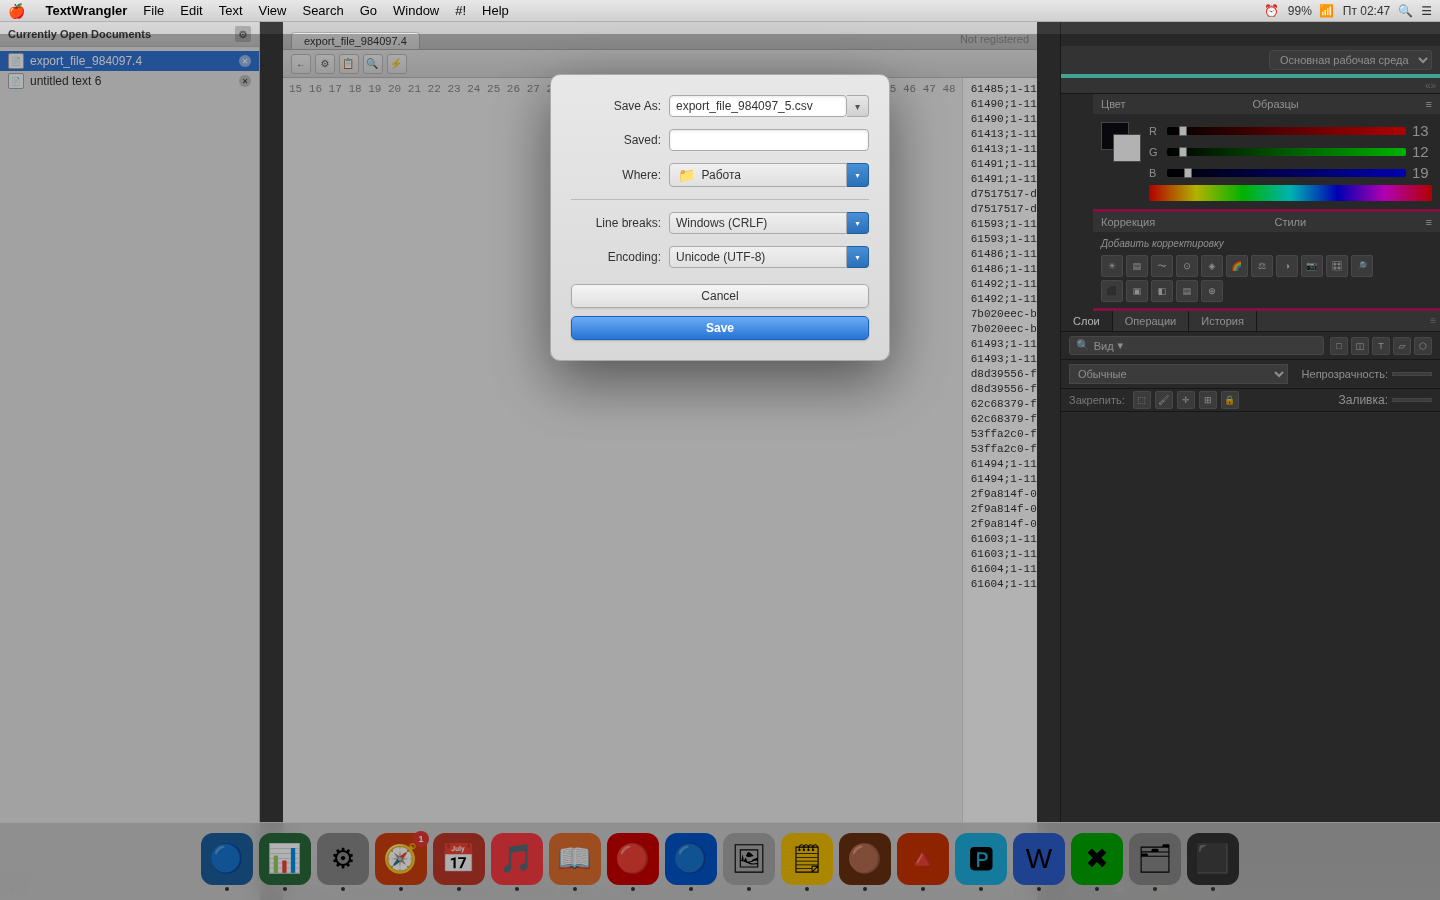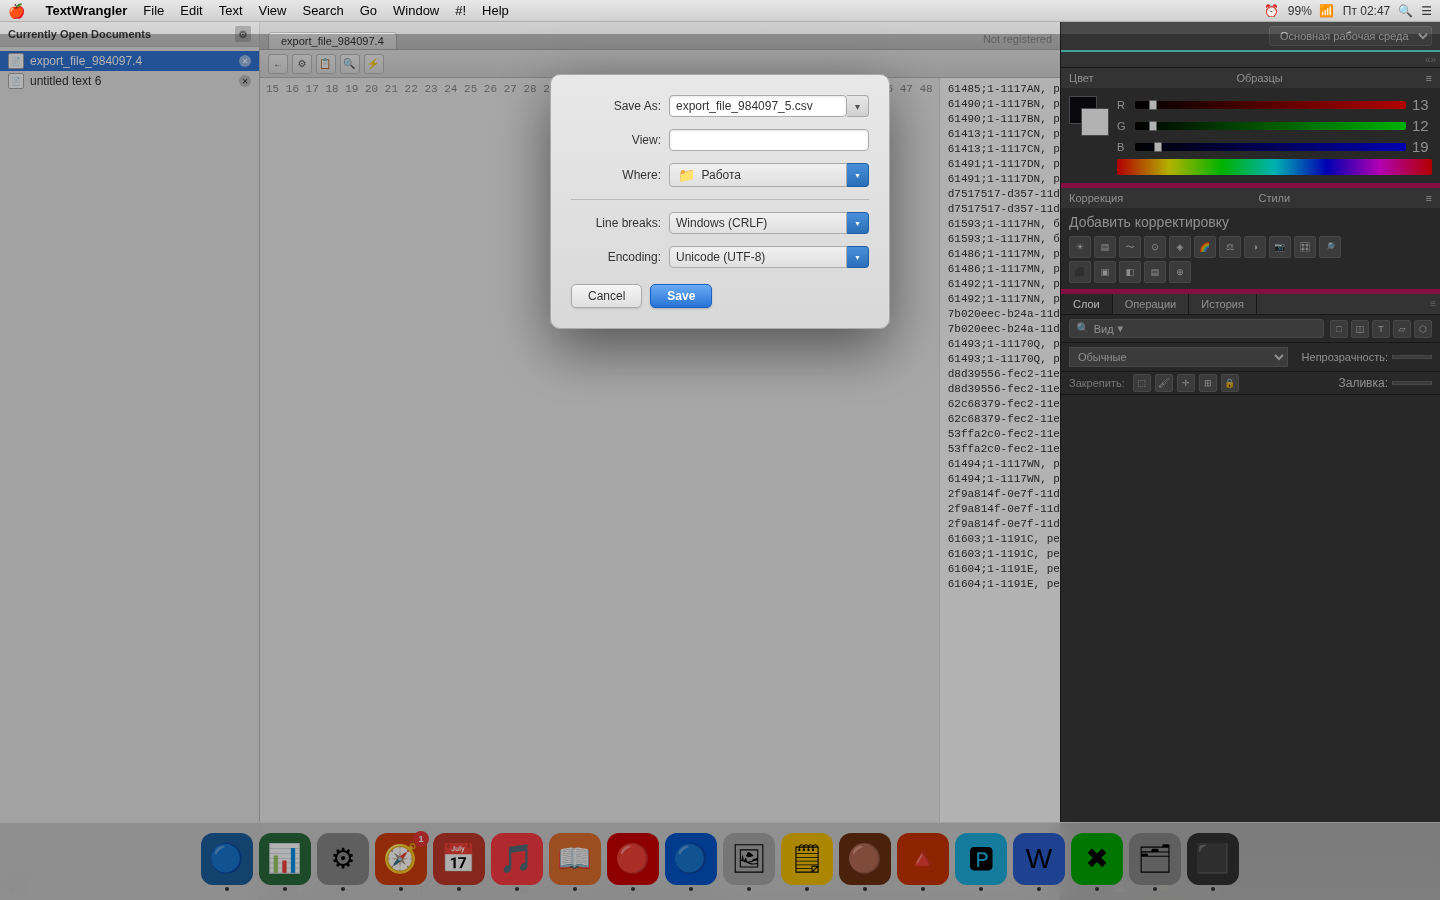--- a/index.html
+++ b/index.html
@@ -52,20 +52,21 @@
       font-size: 12px;
       color: #333;
     }
 
     
     .main-area {
       display: flex;
       width: 100%;
       height: calc(900px - 22px);
       position: relative;
+      gap: 23px;
     }
 
     
     .left-panel {
       width: 260px;
       background: #e8e8e8;
       border-right: 1px solid #bbb;
       display: flex;
       flex-direction: column;
     }
@@ -242,36 +243,38 @@
       background: #3a3a3a;
       border-left: 1px solid #222;
       display: flex;
       flex-direction: column;
     }
     .right-panel-header {
       background: #4a4a4a;
       padding: 4px 8px;
       font-size: 11px;
       color: #ccc;
-      border-bottom: 2px solid #5eead4;
+      border-bottom: 4px solid #5eead4;
       display: flex;
       align-items: center;
       justify-content: flex-end;
+      margin-top: 24px;
     }
     .workspace-select {
       background: #555;
       border: 1px solid #666;
       color: #ccc;
       font-size: 11px;
       padding: 2px 6px;
       border-radius: 3px;
     }
 
     .panel-section {
-      border-bottom: 5px solid #be185d;
+      border-bottom: 3px solid #be185d;
+      margin-left: 32px;
     }
     .panel-section-header {
       background: #4a4a4a;
       padding: 4px 8px;
       font-size: 11px;
       color: #ccc;
       display: flex;
       align-items: center;
       justify-content: space-between;
       cursor: pointer;
@@ -347,22 +350,23 @@
       background: linear-gradient(90deg, #ff0000, #ffff00, #00ff00, #00ffff, #0000ff, #ff00ff, #ff0000);
       border-radius: 2px;
       margin-top: 4px;
     }
 
     .corrections-section {
       padding: 6px 8px;
     }
     .corrections-title {
       color: #ccc;
-      font-size: 14px;
+      font-size: 10px;
       margin-bottom: 6px;
+      font-style: italic;
     }
     .correction-icon {
       width: 22px;
       height: 22px;
       background: #555;
       border: 1px solid #666;
       border-radius: 2px;
       display: flex;
       align-items: center;
       justify-content: center;
@@ -622,20 +626,21 @@
       cursor: pointer;
     }
     .folder-icon {
       color: #4a7fd4;
       font-size: 14px;
     }
     .dialog-buttons {
       display: flex;
       gap: 8px;
       margin-top: 16px;
+      flex-direction: column;
     }
     .btn-cancel {
       background: linear-gradient(180deg, #f5f5f5 0%, #e0e0e0 100%);
       border: 1px solid #aaa;
       border-radius: 5px;
       padding: 4px 16px;
       font-size: 12px;
       color: #333;
       cursor: pointer;
       box-shadow: 0 1px 2px rgba(0,0,0,0.1);
@@ -1033,21 +1038,21 @@
 
       <div class="dialog-row">
         <label class="dialog-label">Save As:</label>
         <div class="dialog-input-wrapper">
           <input type="text" class="dialog-input" style="border-radius: 4px; flex: 1 1 0%;" value="export_file_984097_5.csv">
           <div class="dialog-dropdown-btn">▾</div>
         </div>
       </div>
 
       <div class="dialog-row">
-        <label class="dialog-label">View:</label>
+        <label class="dialog-label">Saved:</label>
         <input type="text" class="dialog-input" style="flex: 1 1 0%;">
       </div>
 
       <div class="dialog-row">
         <label class="dialog-label">Where:</label>
         <div class="dialog-select-wrapper">
           <div class="folder-btn">
             <span class="folder-icon">📁</span>
             <span>Работа</span>
           </div>

